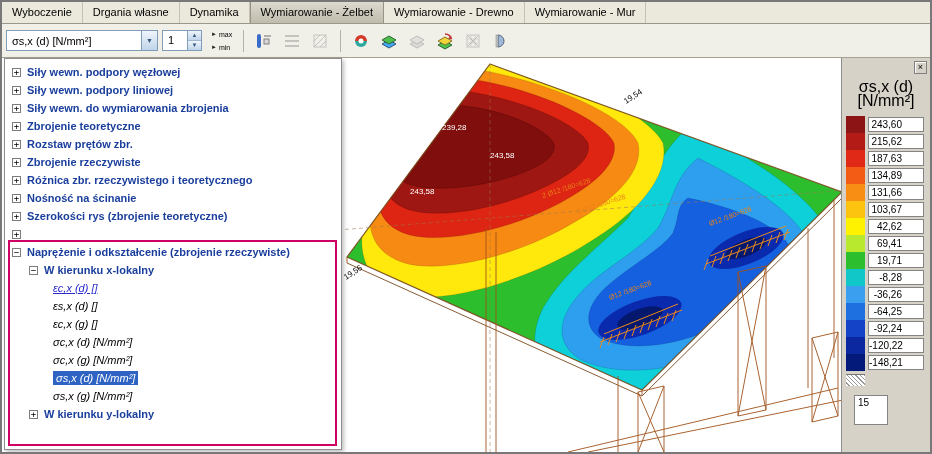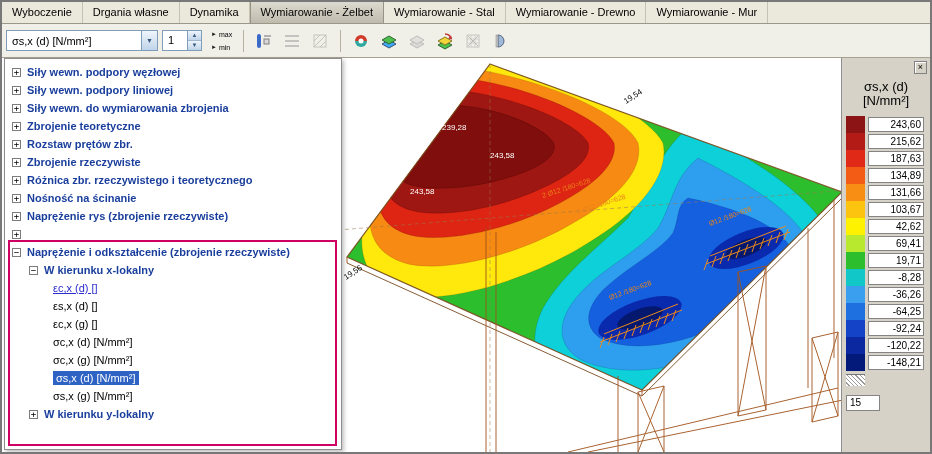--- a/index.html
+++ b/index.html
@@ -35,47 +35,46 @@
   .plot-svg { position:absolute; left:336px; top:0; }
 
   
   .tree-panel { position:absolute; left:2px; top:0; width:338px; height:392px; background:#fff; border:1px solid #8E8E8E; box-shadow:2px 2px 4px rgba(0,0,0,.25); padding-top:4px; overflow:hidden; z-index:5; }
   .trow { height:18px; display:flex; align-items:center; white-space:nowrap; }
   .trow.lvl1 { padding-left:7px; }
   .trow.lvl2 { padding-left:24px; }
   .trow.leaf { padding-left:48px; }
   .expander { width:9px; height:9px; border:1px solid #7C7C7C; background:#fff; font-family:"DejaVu Sans Mono",monospace; font-size:9px; line-height:7px; text-align:center; margin-right:6px; flex:none; color:#000; }
   .tl-top { color:#1A3E9C; font-weight:bold; }
-  .tl-leaf { color:#000; }
+  .tl-leaf { color:#000;font-style:italic; }
   .tl-leaf.link { color:#2B2BCE; text-decoration:underline; }
   .tl-leaf.selected { background:#2E63C4; color:#fff; padding:1px 3px; }
   .hl-rect { position:absolute; left:3px; top:181px; width:329px; height:206px; border:2px solid #CE0063; pointer-events:none; z-index:6; }
 
   
   .legend { position:absolute; right:0; top:0; width:89px; height:394px; background:#D6D2C8; border-left:1px solid #8E8E8E; z-index:4; }
   .legend .close { position:absolute; top:3px; right:3px; width:13px; height:13px; background:#D6D2C8; border:1px solid #808080; box-shadow:inset 1px 1px 0 #fff; font-size:9px; line-height:11px; text-align:center; }
-  .legend .ltitle { margin-top:22px; text-align:center; font-size:13px; line-height:14px; }
+  .legend .ltitle { margin-top:22px; text-align:center; font-size:16px; line-height:14px; }
   .lrows { margin:8px 0 0 4px; }
   .lrow { display:flex; align-items:center; height:17px; }
   .swatch { width:19px; height:17px; flex:none; }
-  .lval { width:56px; height:15px; background:#fff; border:1px solid #848484; font-size:10px; text-align:right; padding-right:2px; line-height:13px; margin-left:3px; }
+  .lval { width:56px; height:15px; background:#fff; border:1px solid #848484; font-size:10px; text-align:right; padding-right:21px; line-height:13px; margin-left:3px; }
   .swatch.hatch { height:12px; background:repeating-linear-gradient(45deg,#fff,#fff 2px,#9A9A9A 2px,#9A9A9A 3px); border-top:1px solid #777; }
-  .lfooter { margin:7px 0 0 4px; width:34px; height:16px; background:#fff; border:1px solid #848484; font-size:10px; line-height:13px; padding-left:3px; }
+  .lfooter { margin:7px 0 0 12px; width:34px; height:30px; background:#fff; border:1px solid #848484; font-size:10px; line-height:13px; padding-left:3px; }
 </style>
 </head>
 <body>
 
 <div class="app">
 
   <div class="tabbar">
     <div class="tab">Wyboczenie</div>
     <div class="tab">Drgania własne</div>
     <div class="tab">Dynamika</div>
     <div class="tab active">Wymiarowanie - Żelbet</div>
-    <div class="tab">Wymiarowanie - Stal</div>
     <div class="tab">Wymiarowanie - Drewno</div>
     <div class="tab">Wymiarowanie - Mur</div>
   </div>
 
   <div class="toolbar">
     <div class="combo c1">
       <span class="val">σs,x (d) [N/mm²]</span>
       <span class="arrow">▼</span>
     </div>
     <div class="spinner">
@@ -248,21 +247,21 @@
       <div class="trow lvl1">
           <span class="expander">+</span>
           <span class="tl-top">Różnica zbr. rzeczywistego i teoretycznego</span>
         </div>
       <div class="trow lvl1">
           <span class="expander">+</span>
           <span class="tl-top">Nośność na ścinanie</span>
         </div>
       <div class="trow lvl1">
           <span class="expander">+</span>
-          <span class="tl-top">Naprężenie rys (zbrojenie rzeczywiste)</span>
+          <span class="tl-top">Szerokości rys (zbrojenie teoretyczne)</span>
         </div>
       <div class="trow lvl1">
           <span class="expander">+</span>
         </div>
       <div class="trow lvl1">
           <span class="expander">−</span>
           <span class="tl-top">Naprężenie i odkształcenie (zbrojenie rzeczywiste)</span>
         </div>
       <div class="trow lvl2">
           <span class="expander">−</span>

